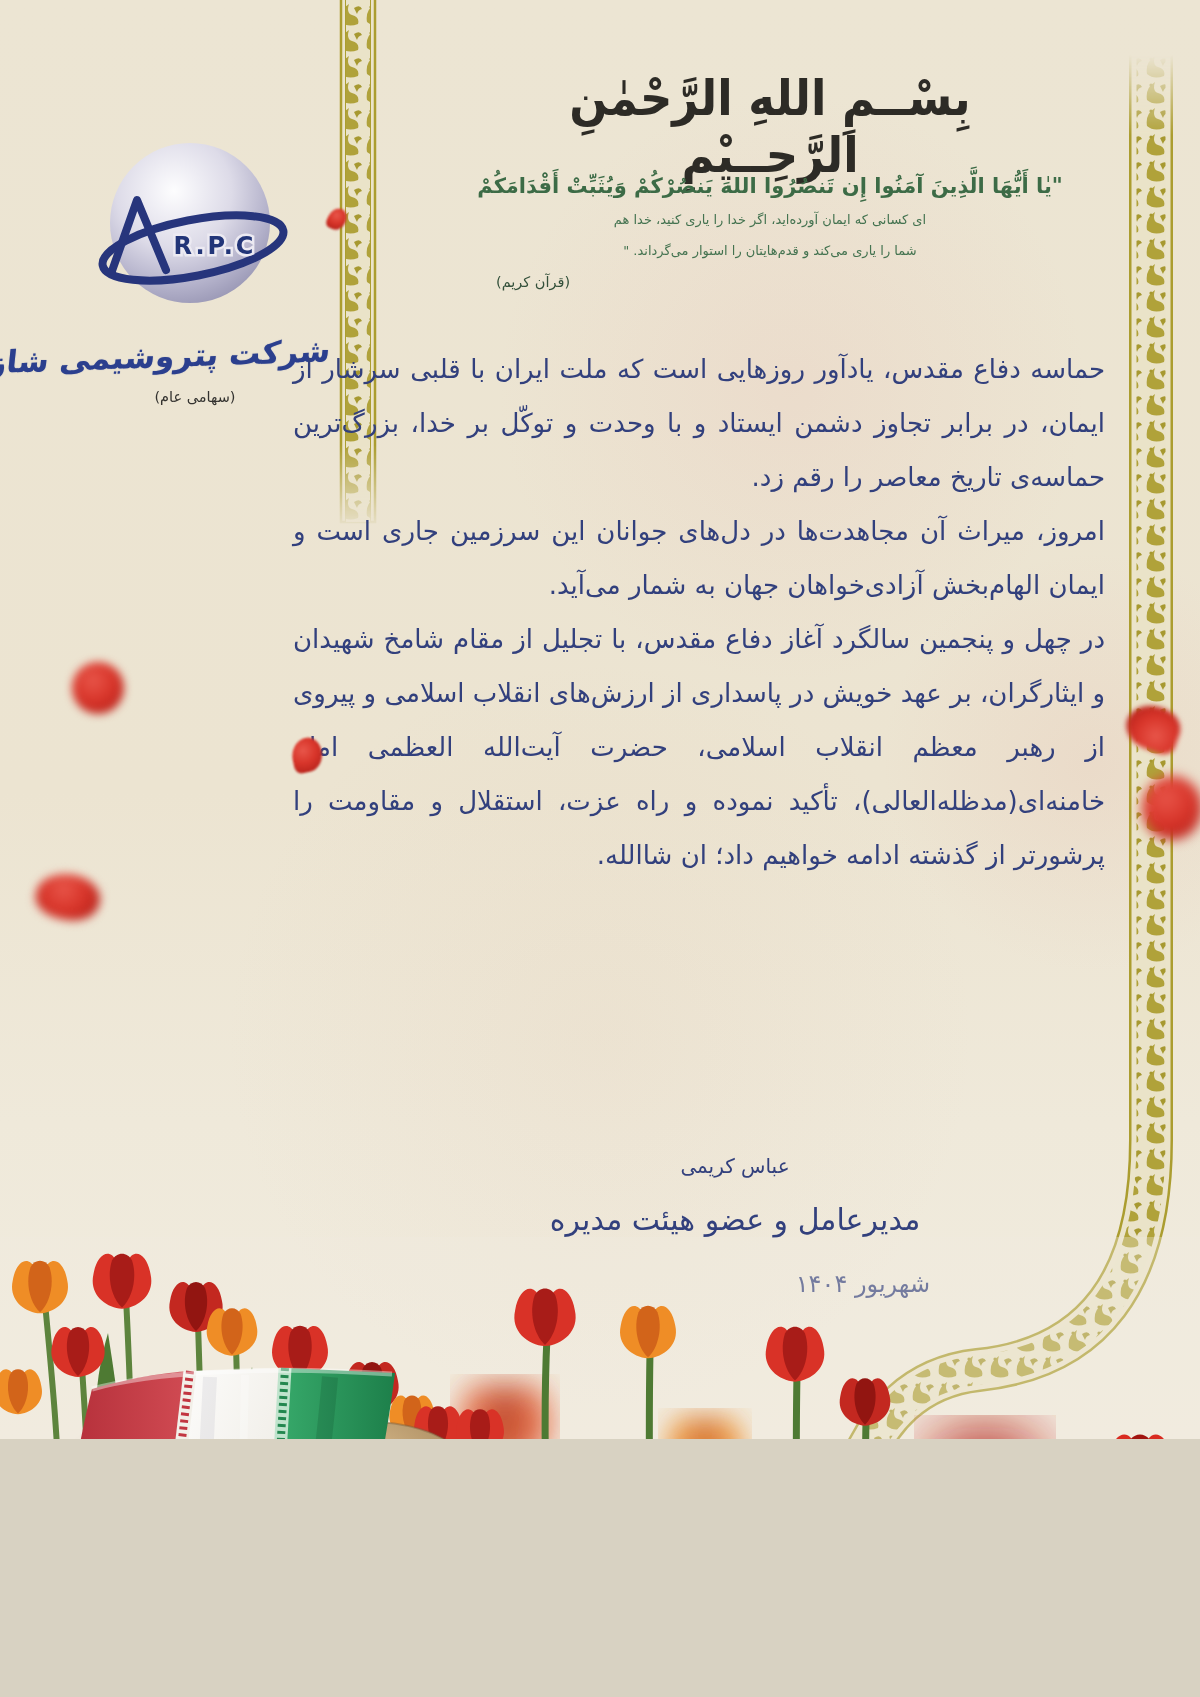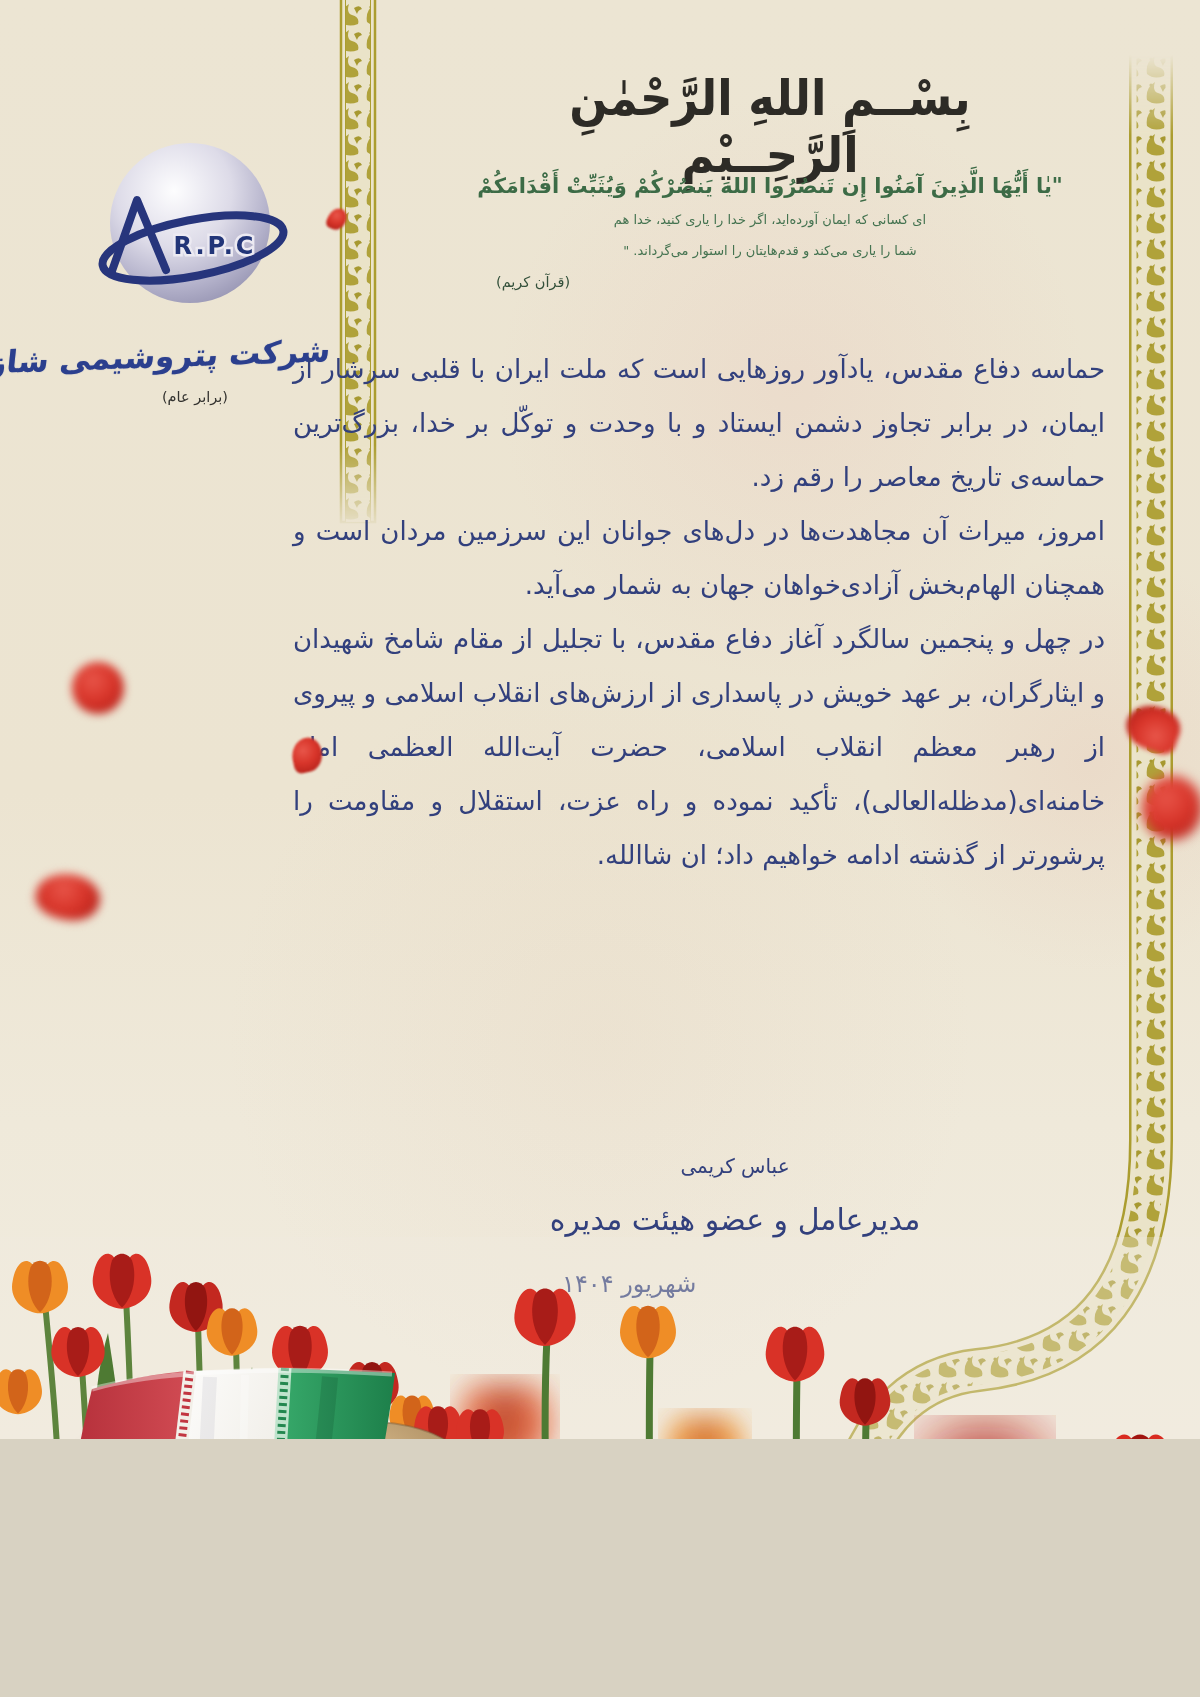--- a/index.html
+++ b/index.html
@@ -37,21 +37,21 @@
 
   .letter{
     left:293px;top:342px;width:812px;z-index:4;
     font-size:26px;color:#32407d;line-height:54px;
     text-align:justify;
   }
   .letter p{margin:0;}
   .signature{left:535px;top:1146px;width:400px;z-index:4;text-align:center;color:#32407d;}
   .signature .name{font-size:20px;line-height:40px;}
   .signature .title{font-size:30px;line-height:40px;margin-top:14px;}
-  .date-line{left:562px;top:1270px;width:400px;z-index:4;text-align:left;font-size:24px;color:#32407d;}
+  .date-line{left:530px;top:1270px;width:400px;z-index:4;text-align:right;font-size:24px;color:#32407d;}
 
   .petal{position:absolute;z-index:30;background:radial-gradient(circle at 40% 35%, #e8564a 0%, #d8352a 45%, #a81b15 100%);}
   .petal.p1{left:328px;top:208px;width:18px;height:22px;border-radius:60% 50% 55% 30%;filter:blur(1px);transform:rotate(24deg);}
   .petal.p2{left:72px;top:662px;width:52px;height:52px;border-radius:50%;filter:blur(4px);}
   .petal.p3{left:292px;top:738px;width:30px;height:34px;border-radius:60% 45% 55% 25%;filter:blur(1.2px);transform:rotate(-12deg);}
   .petal.p4{left:36px;top:874px;width:64px;height:46px;border-radius:55% 45% 50% 40%;filter:blur(5px);transform:rotate(14deg);}
   .petal.p5{left:1126px;top:706px;width:54px;height:44px;border-radius:30% 55% 60% 50%;filter:blur(2.5px);transform:rotate(200deg);}
   .petal.p6{left:1142px;top:776px;width:60px;height:64px;border-radius:50%;filter:blur(6px);}
 </style>
 </head>
@@ -119,26 +119,26 @@
         </radialGradient>
       </defs>
       <circle cx="130" cy="95" r="80" fill="url(#sph)"></circle>
       <g>
         <ellipse cx="133" cy="120" rx="92" ry="28" fill="none" stroke="#27357c" stroke-width="8" transform="rotate(-11 133 120)"></ellipse>
         <polyline points="52,143 77,72 106,142" fill="none" stroke="#27357c" stroke-width="8" stroke-linecap="round" stroke-linejoin="round"></polyline>
       </g>
       <text x="155" y="126" text-anchor="middle" font-family="DejaVu Sans, sans-serif" font-size="24" font-weight="bold" fill="#223578" letter-spacing="3" stroke="#eceaf2" stroke-width="5" paint-order="stroke">R.P.C</text>
     </svg>
     <div class="logo-name">شرکت پتروشیمی شازند</div>
-    <div class="logo-type">(برابر عام)</div>
+    <div class="logo-type">(سهامی عام)</div>
   </div>
 
   <div class="abs letter">
     <p>حماسه دفاع مقدس، یادآور روزهایی است که ملت ایران با قلبی سرشار از ایمان، در برابر تجاوز دشمن ایستاد و با وحدت و توکّل بر خدا، بزرگ‌ترین حماسه‌ی تاریخ معاصر را رقم زد.</p>
-    <p>امروز، میراث آن مجاهدت‌ها در دل‌های جوانان این سرزمین مردان است و همچنان الهام‌بخش آزادی‌خواهان جهان به شمار می‌آید.</p>
+    <p>امروز، میراث آن مجاهدت‌ها در دل‌های جوانان این سرزمین جاری است و ایمان الهام‌بخش آزادی‌خواهان جهان به شمار می‌آید.</p>
     <p>در چهل و پنجمین سالگرد آغاز دفاع مقدس، با تجلیل از مقام شامخ شهیدان و ایثارگران، بر عهد خویش در پاسداری از ارزش‌های انقلاب اسلامی و پیروی از رهبر معظم انقلاب اسلامی، حضرت آیت‌الله العظمی امام خامنه‌ای(مدظله‌العالی)، تأکید نموده و راه عزت، استقلال و مقاومت را پرشورتر از گذشته ادامه خواهیم داد؛ ان شاالله.</p>
   </div>
 
   <div class="abs signature">
     <div class="name">عباس کریمی</div>
     <div class="title">مدیرعامل و عضو هیئت مدیره</div>
   </div>
   <div class="abs date-line">شهریور ۱۴۰۴</div>
 
   <div class="petal p1"></div>

